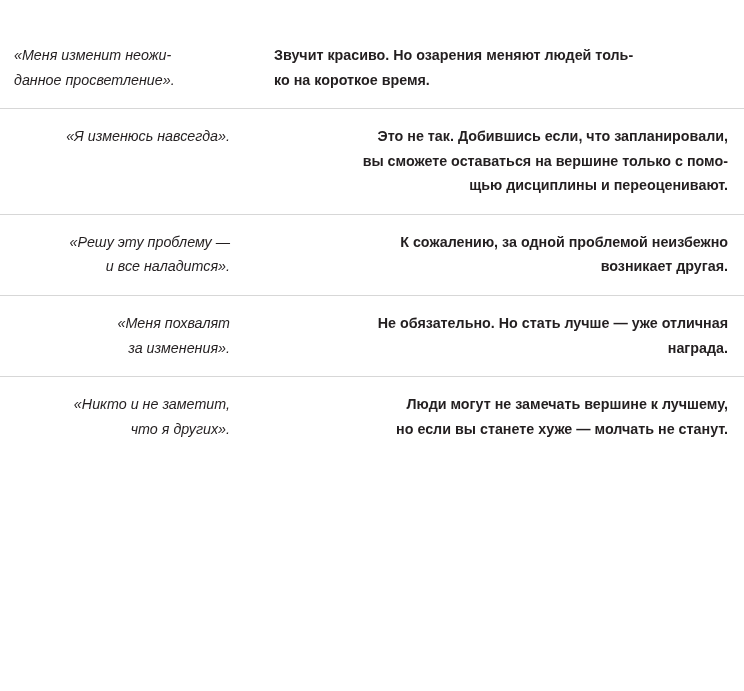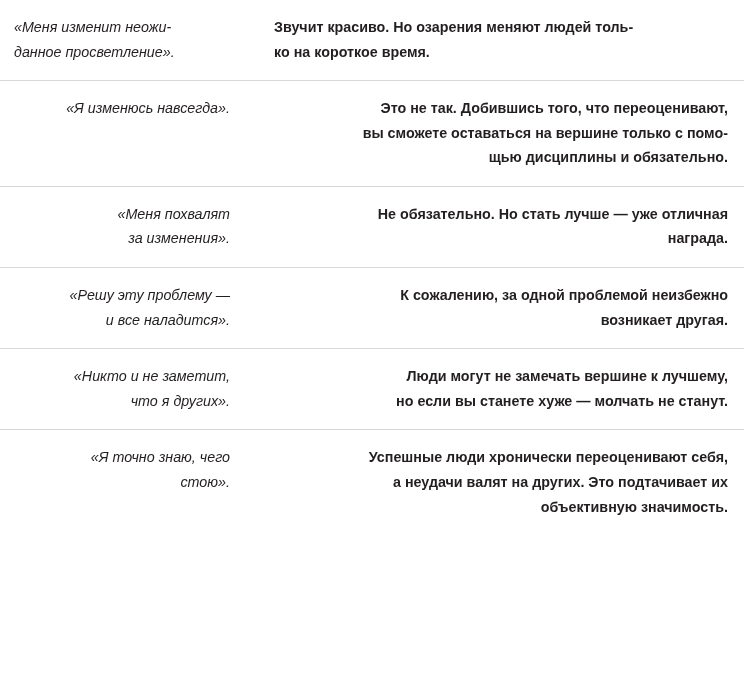--- a/index.html
+++ b/index.html
@@ -15,20 +15,21 @@
     overflow: hidden;
   }
   .sheet {
     width: 744px;
     box-sizing: border-box;
   }
   table.belief-table {
     width: 744px;
     border-collapse: collapse;
     table-layout: fixed;
+    margin-top: 28px;
   }
   table.belief-table col.c1 { width: 256px; }
   table.belief-table col.c2 { width: 488px; }
 
   table.belief-table tr.row-divider td {
     border-top: 1px solid #d7d7d7;
     text-align: right;
   }
   table.belief-table td {
     vertical-align: top;
@@ -67,67 +68,56 @@
           <span class="ln">Звучит красиво. Но озарения меняют людей толь-</span>
           <span class="ln">ко на короткое время.</span>
         </td>
       </tr>
 
       <tr class="row-divider">
         <td class="claim">
           <span class="ln">«Я изменюсь навсегда».</span>
         </td>
         <td class="response">
-          <span class="ln">Это не так. Добившись того, что переоценивают,</span>
+          <span class="ln">Это не так. Добившись если, что запланировали,</span>
           <span class="ln">вы сможете оставаться на вершине только с помо-</span>
-          <span class="ln">щью дисциплины и обязательно.</span>
+          <span class="ln">щью дисциплины и переоценивают.</span>
+        </td>
+      </tr>
+
+      <tr class="row-divider">
+        <td class="claim">
+          <span class="ln">«Решу эту проблему —</span>
+          <span class="ln">и все наладится».</span>
+        </td>
+        <td class="response">
+          <span class="ln">К сожалению, за одной проблемой неизбежно</span>
+          <span class="ln">возникает другая.</span>
         </td>
       </tr>
 
       <tr class="row-divider">
         <td class="claim">
           <span class="ln">«Меня похвалят</span>
           <span class="ln">за изменения».</span>
         </td>
         <td class="response">
           <span class="ln">Не обязательно. Но стать лучше — уже отличная</span>
           <span class="ln">награда.</span>
         </td>
       </tr>
 
       <tr class="row-divider">
         <td class="claim">
-          <span class="ln">«Решу эту проблему —</span>
-          <span class="ln">и все наладится».</span>
-        </td>
-        <td class="response">
-          <span class="ln">К сожалению, за одной проблемой неизбежно</span>
-          <span class="ln">возникает другая.</span>
-        </td>
-      </tr>
-
-      <tr class="row-divider">
-        <td class="claim">
           <span class="ln">«Никто и не заметит,</span>
           <span class="ln">что я других».</span>
         </td>
         <td class="response">
           <span class="ln">Люди могут не замечать вершине к лучшему,</span>
           <span class="ln">но если вы станете хуже — молчать не станут.</span>
         </td>
       </tr>
 
 
-      <tr class="row-divider">
-        <td class="claim">
-          <span class="ln">«Я точно знаю, чего</span>
-          <span class="ln">стою».</span>
-        </td>
-        <td class="response">
-          <span class="ln">Успешные люди хронически переоценивают себя,</span>
-          <span class="ln">а неудачи валят на других. Это подтачивает их</span>
-          <span class="ln">объективную значимость.</span>
-        </td>
-      </tr>
 
     </tbody>
   </table>
 </div>
 
 </body></html>

